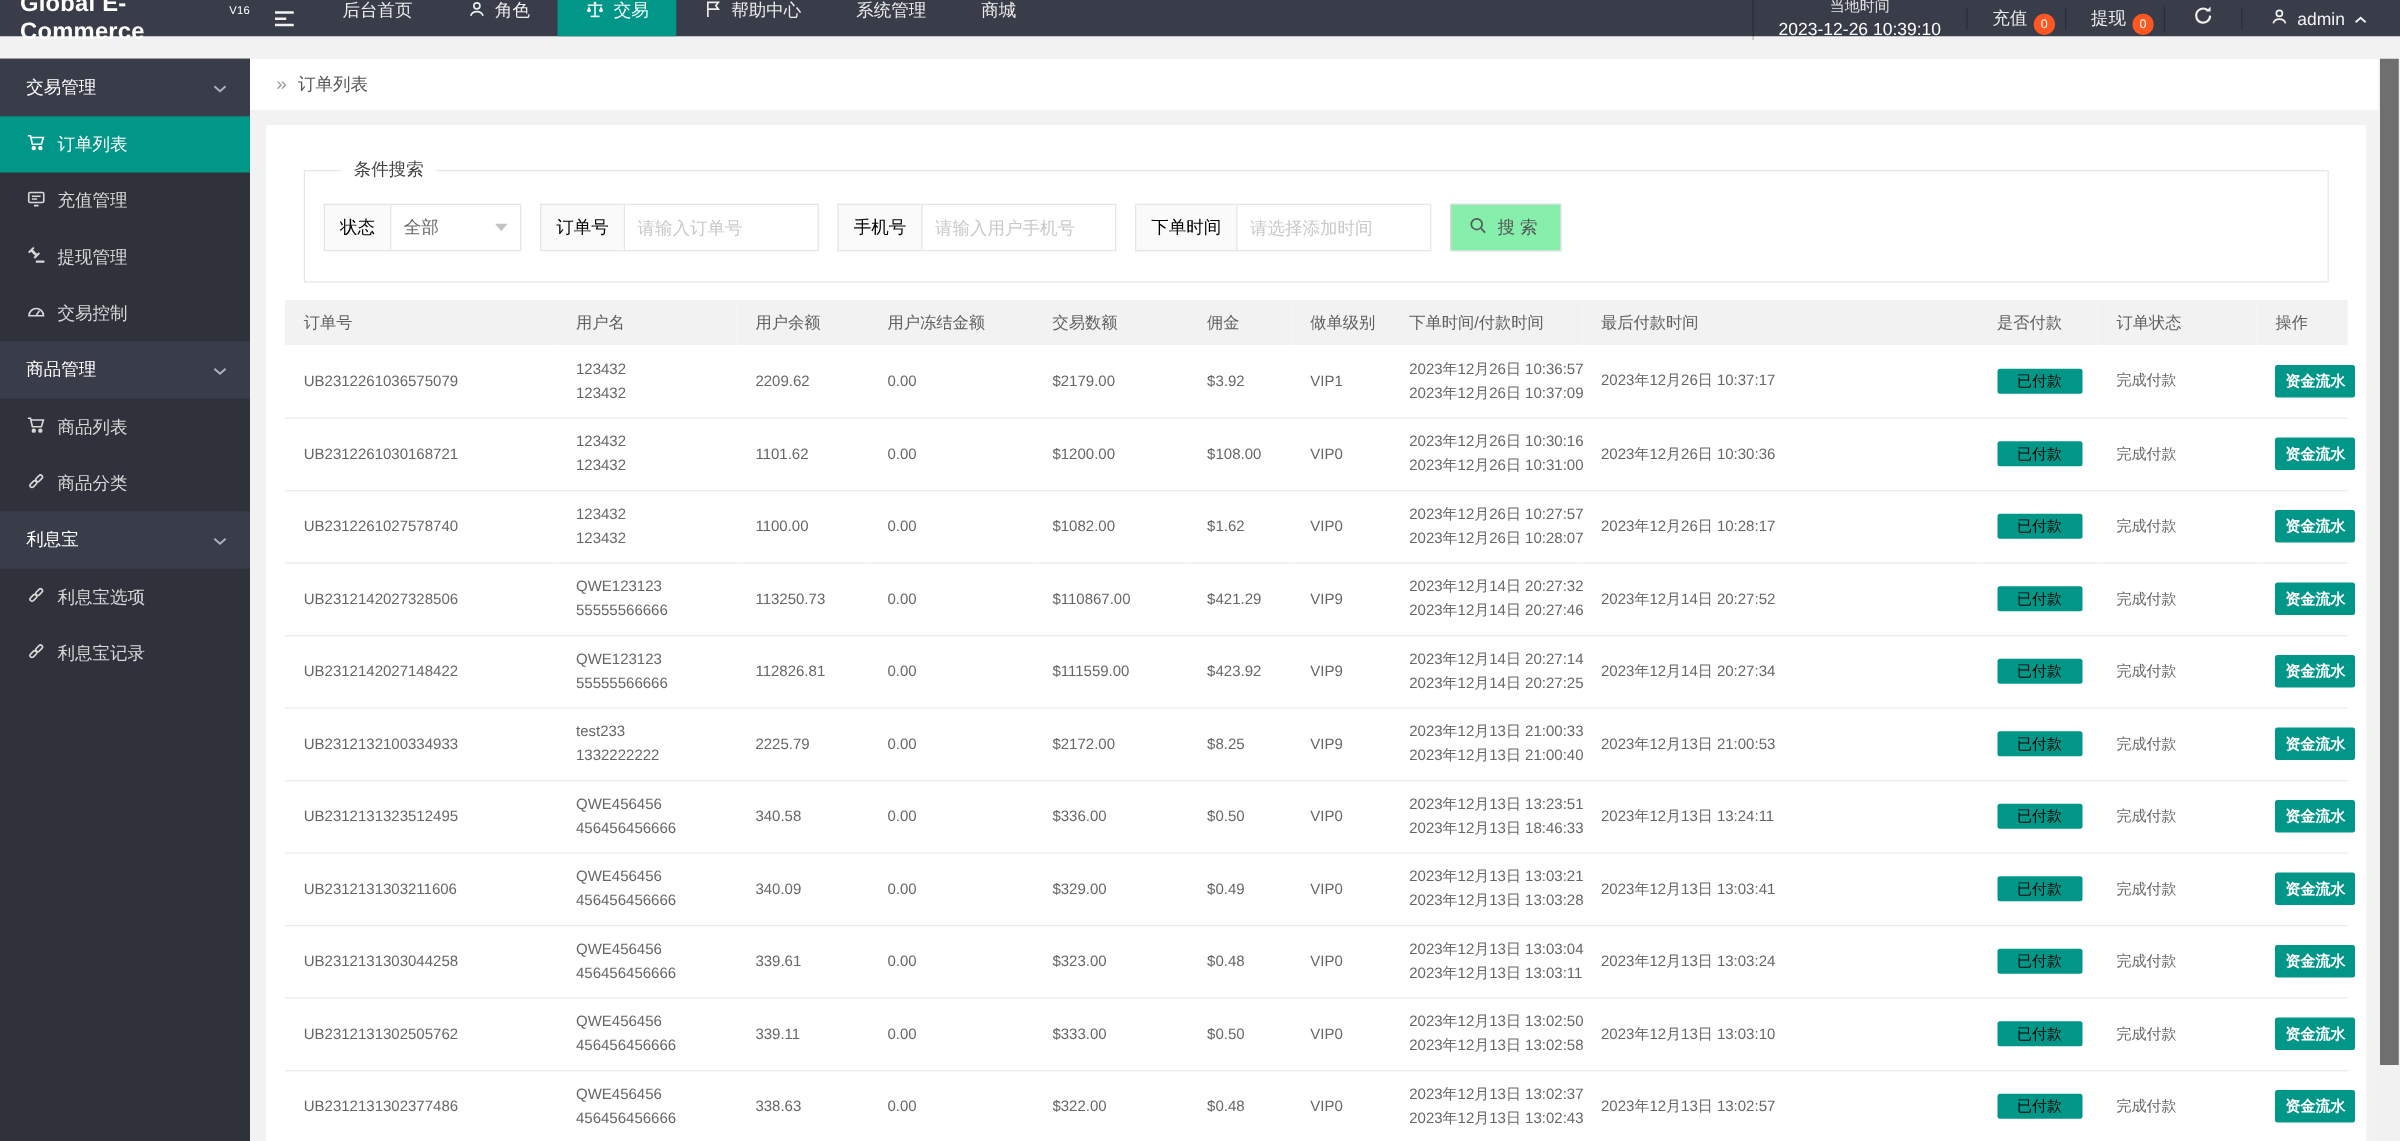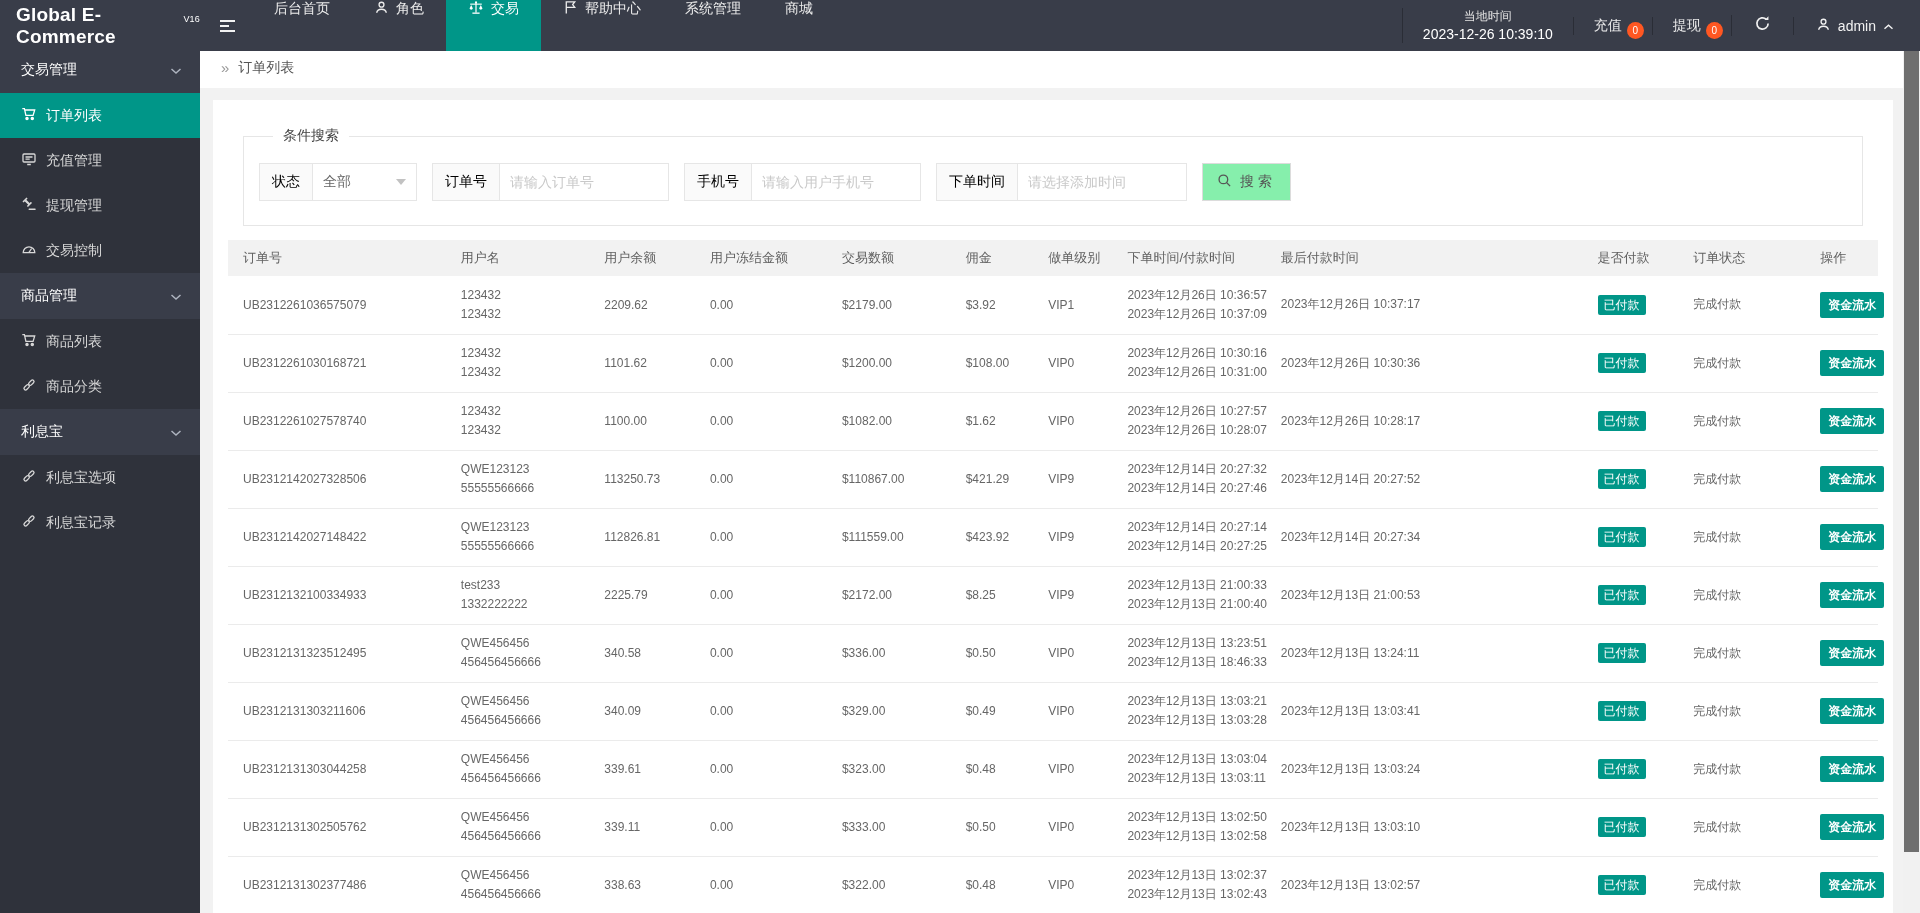--- a/index.html
+++ b/index.html
@@ -1,20 +1,20 @@
 <!DOCTYPE html>
 <html><head>
 <meta charset="utf-8">
 <style>
   * { margin:0; padding:0; box-sizing:border-box; }
   html,body { width:1920px; height:913px; overflow:hidden; }
   body { font-family:"Liberation Sans","DejaVu Sans",sans-serif; background:#F2F2F2; position:relative; }
 
   
-  .navbar { position:absolute; top:0; left:0; width:1920px; height:51px; background:#393D49; display:flex; align-items:stretch; z-index:20; }
+  .navbar { position:absolute; top:0; left:0; width:1920px; height:29px; background:#393D49; display:flex; align-items:stretch; z-index:20; }
   .logo { width:200px; display:flex; align-items:center; padding-left:16px; color:#fff; font-size:19px; font-weight:bold; letter-spacing:.2px; }
   .logo sup { font-size:9px; font-weight:normal; position:relative; top:-7px; margin-left:2px; }
   .hamburger { width:52px; display:flex; flex-direction:column; justify-content:center; align-items:flex-start; gap:3px; padding-left:20px; cursor:pointer; }
   .hamburger i { display:block; height:2px; width:15px; background:#f2f2f2; }
   .hamburger i.mid { width:9px; }
   .nav-item { display:flex; align-items:flex-start; gap:7px; padding:0 22px; color:#ececec; font-size:14px; cursor:pointer; }
   .nav-item.active { background:#009688; color:#fff; }
   .nav-item svg { display:block; }
   .nav-right { margin-left:auto; display:flex; align-items:center; }
   .nav-sep { border-left:1px solid rgba(0,0,0,.25); }
@@ -43,30 +43,30 @@
   .search-fieldset { border:1px solid #e6e6e6; margin:12px 15px 0; padding:8px 15px 24px; }
   .search-fieldset legend { font-size:14px; color:#444; padding:0 10px; margin-left:14px; }
   .search-row { display:flex; align-items:center; gap:15px; margin-top:10px; }
   .input-group { display:flex; height:38px; }
   .ig-label { background:#FAFAFA; border:1px solid #e6e6e6; border-right:none; display:flex; align-items:center; padding:0 12px; font-size:14px; color:#000000; white-space:nowrap; }
   .ig-field { border:1px solid #e6e6e6; background:#fff; display:flex; align-items:center; padding:0 10px; }
   .ig-field input { border:none; outline:none; width:100%; font-size:14px; color:#666; background:transparent; }
   .ig-field input::placeholder { color:#c9c9c9; }
   .select-field { width:105px; justify-content:space-between; cursor:pointer; font-size:14px; color:#666; }
   .caret-down { width:0; height:0; border-left:5px solid transparent; border-right:5px solid transparent; border-top:6px solid #c2c2c2; margin-left:8px; }
-  .txt-field { width:170px; }
+  .txt-field { width:156px; }
   .search-btn { height:38px; border:1px solid #dcdcdc; background:#86efac; display:flex; align-items:center; gap:8px; padding:0 14px; font-size:14px; color:#565656; letter-spacing:4px; cursor:pointer; }
   .search-btn svg { flex:0 0 auto; }
 
   
   .order-table { width:100%; border-collapse:collapse; table-layout:fixed; margin-top:14px; }
   .order-table th { background:#F2F2F2; font-weight:normal; text-align:left; font-size:13px; color:#5f5f5f; padding:9px 5px 9px 15px; white-space:nowrap; }
   .order-table td { font-size:12px; color:#666; padding:0 5px 0 15px; height:58px; border-bottom:1px solid #ebebeb; white-space:nowrap; overflow:visible; }
   .two-line div, .time-cell div { line-height:19px; }
-  .badge-paid { display:inline-block; background:#009688; color:#ffffff; font-size:12px; line-height:20px; padding:0 6px; border-radius:2px; }
+  .badge-paid { display:inline-block; background:#009688; color:#000000; font-size:12px; line-height:20px; padding:0 16px; border-radius:2px; }
   .btn-flow { display:inline-block; background:#009688; color:#fff; font-size:12px; line-height:26px; padding:0 8px; border-radius:2px; cursor:pointer;font-weight:bold; }
 
   
   .scrollbar-track { position:absolute; right:0; top:47px; width:17px; bottom:0; background:#F1F1F1; z-index:15; }
   .scrollbar-thumb { position:absolute; top:0; left:1px; right:1px; height:805px; background:#6F6F6F; cursor:pointer; }
 </style>
 </head>
 <body>
 
 <div class="navbar">

